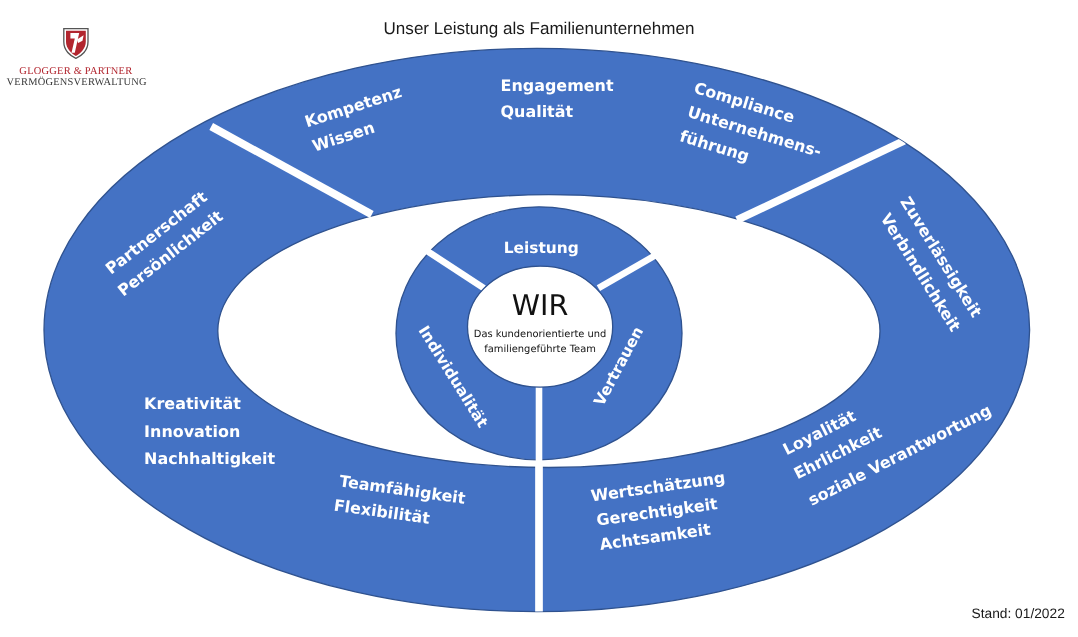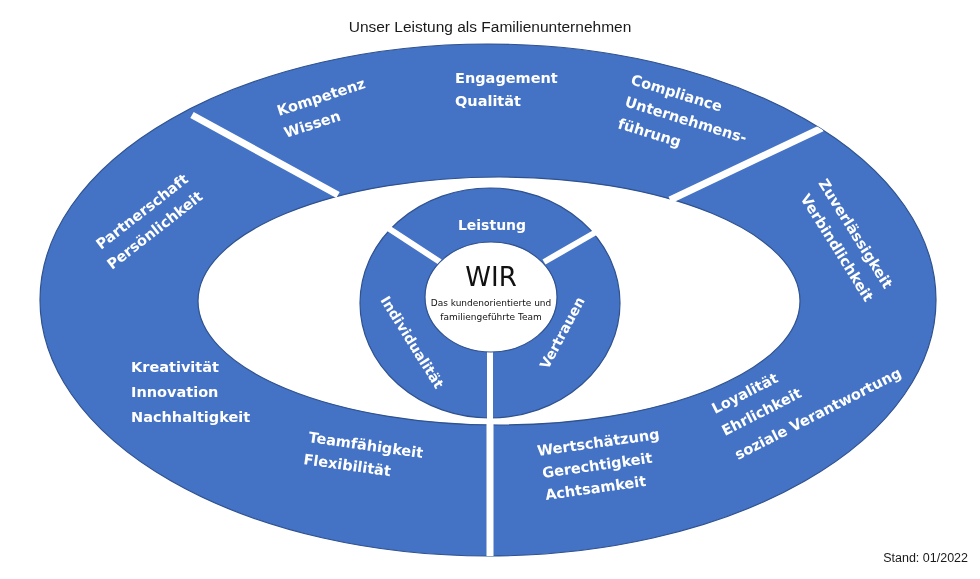--- a/index.html
+++ b/index.html
@@ -12,20 +12,30 @@
   .logo-sub { font-family: "Liberation Serif", serif; font-size: 9.5px; color: #3a3a3a; letter-spacing: 0.2px; }
   svg text { font-family: "DejaVu Sans", "Liberation Sans", sans-serif; font-weight: bold; fill: #ffffff; }
   svg text.dark { fill: #111111; font-weight: normal; }
 </style>
 </head>
 <body>
 
 <div id="stage">
   <div class="title">Unser Leistung als Familienunternehmen</div>
 
+  <div class="logo">
+    <svg width="26" height="30" viewBox="0 0 26 30">
+      <path d="M2 2 H24 V14 C24 22 18 27 13 29 C8 27 2 22 2 14 Z" fill="#ffffff" stroke="#555" stroke-width="1.2"></path>
+      <path d="M4 4 H22 V14 C22 20 17 25 13 27 C9 25 4 20 4 14 Z" fill="#b2262f"></path>
+      <path d="M8 6 L16 6 L12 24 L9 24 L12 11 L8 11 Z" fill="#ffffff"></path>
+      <path d="M14 12 L20 8 L19 13 L15 15 Z" fill="#ffffff"></path>
+    </svg>
+    <div class="logo-name">GLOGGER &amp; PARTNER</div>
+    <div class="logo-sub">VERMÖGENSVERWALTUNG</div>
+  </div>
 
   <svg width="980" height="579" viewBox="0 0 980 579" style="position:absolute;left:0;top:0;">
     <defs>
       <clipPath id="outerClip">
           <ellipse cx="488" cy="300" rx="448" ry="256"></ellipse>
         </clipPath>
     </defs>
 
     <g>
       <ellipse cx="488" cy="300" rx="448" ry="256" fill="#4472c4" stroke="#2f528f" stroke-width="1.2"></ellipse>

